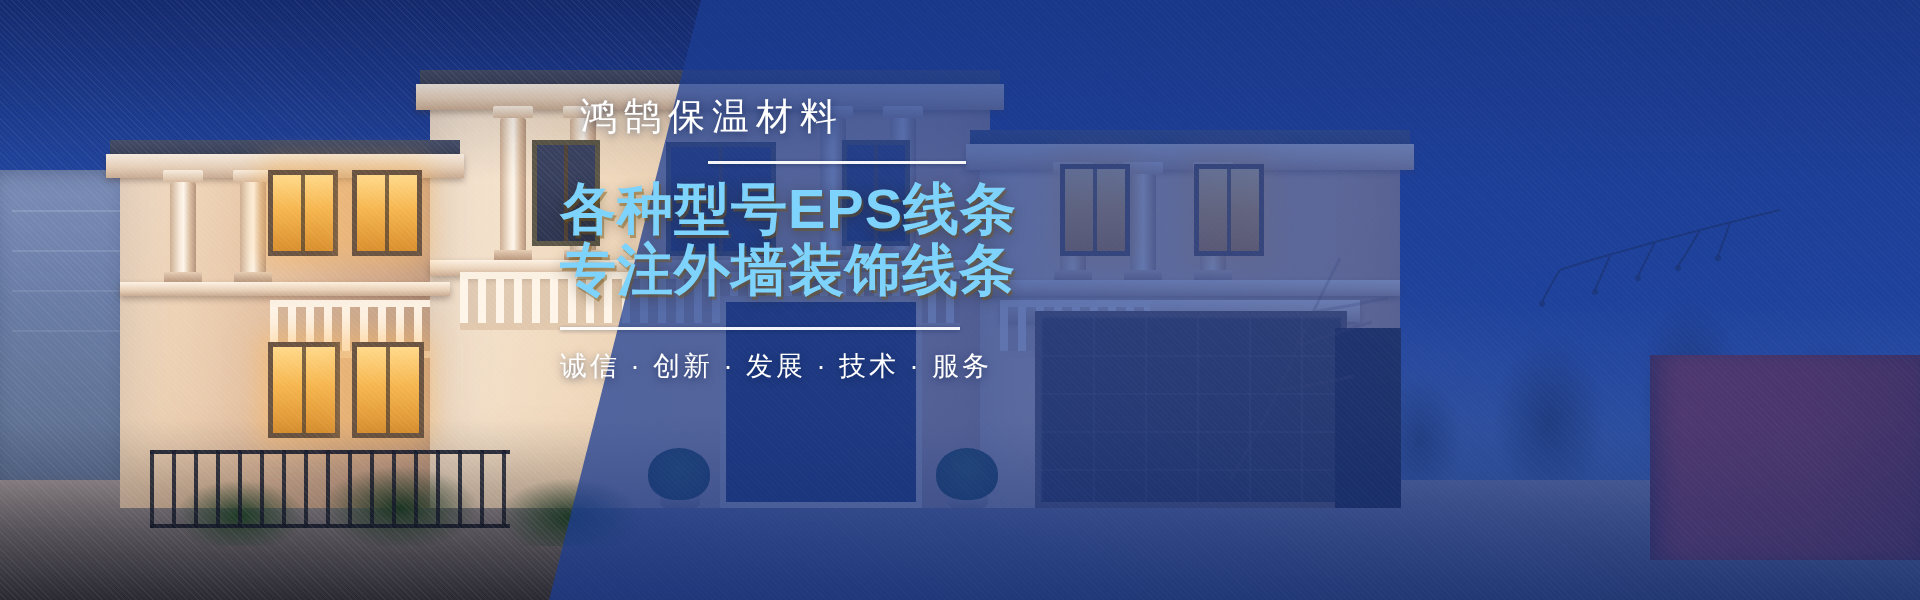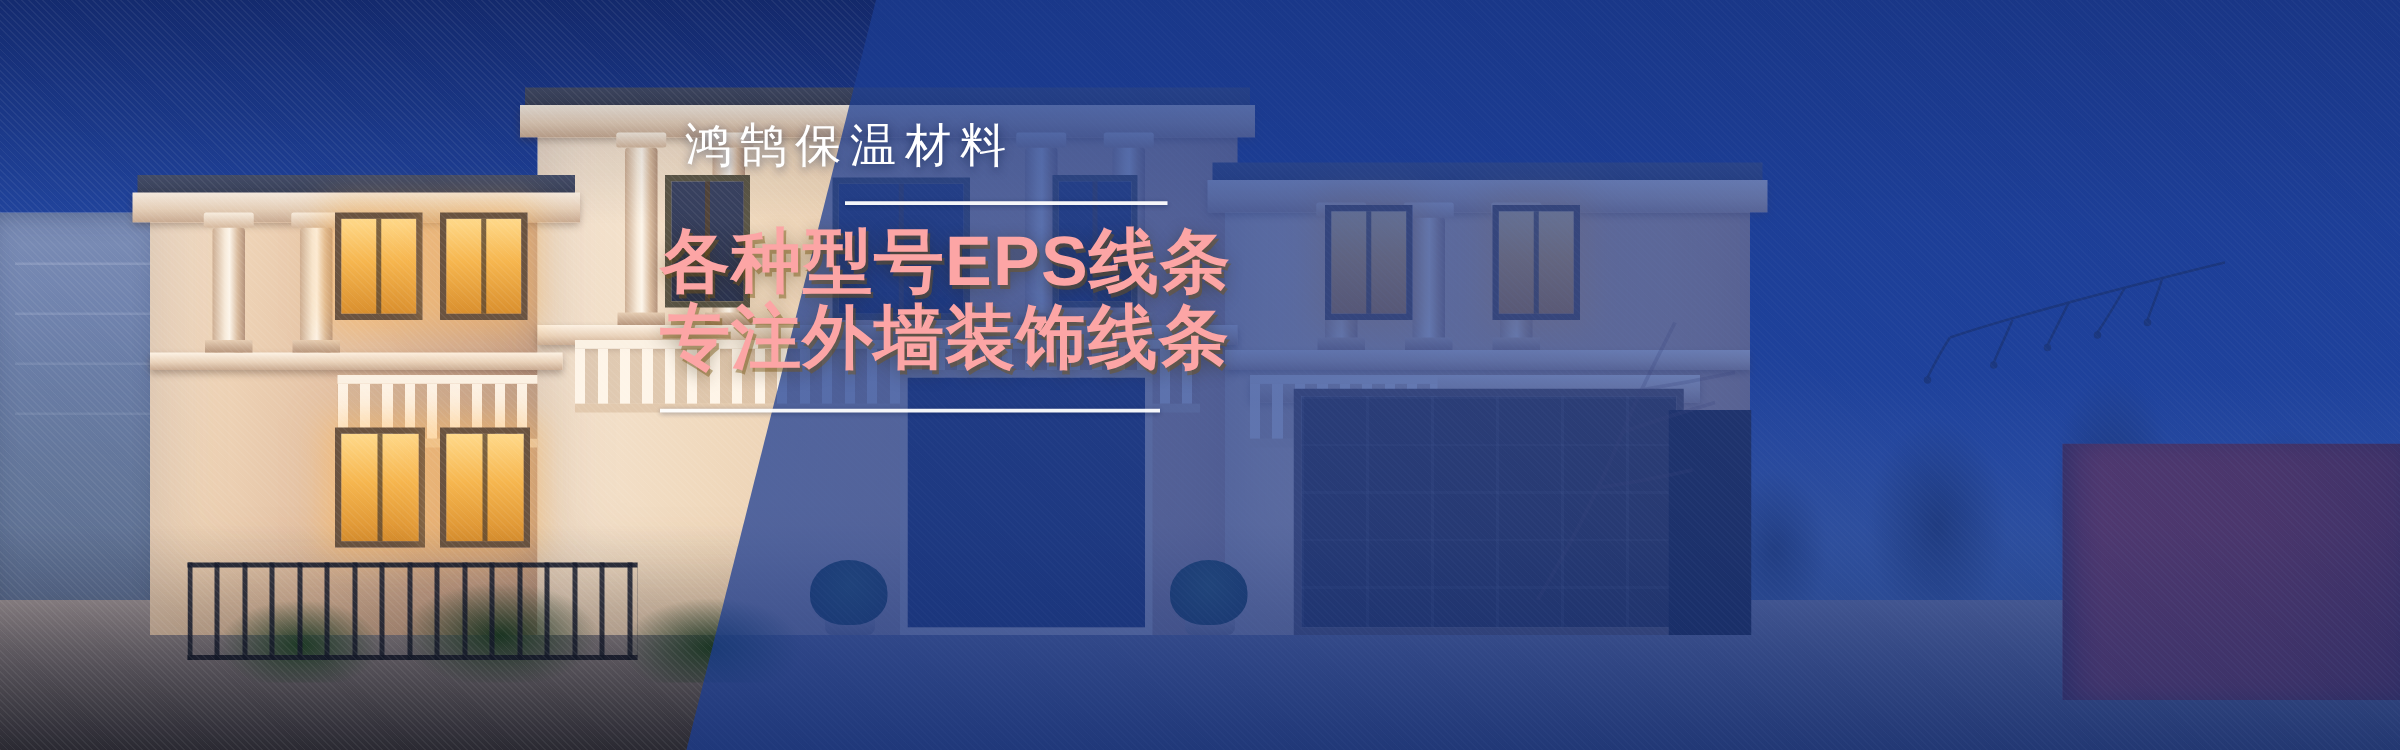--- a/index.html
+++ b/index.html
@@ -226,21 +226,21 @@
   .overlay-edge {
     position: absolute; inset: 0;
     background: linear-gradient(100deg, rgba(255,255,255,.16) 0%, rgba(255,255,255,0) 3%);
     clip-path: polygon(36.5% 0, 39% 0, 31% 100%, 28.6% 100%);
     pointer-events: none;
   }
 
   
   .text-block {
     position: absolute;
-    left: 528px;
+    left: 560px;
     top: 96px;
     width: 640px;
     z-index: 6;
   }
 
   .brand {
     font-size: 37px;
     line-height: 1.15;
     color: #ffffff;
     letter-spacing: 7px;
@@ -255,21 +255,21 @@
     opacity: .95;
     margin: 22px 0 14px 148px;
     width: 258px;
     box-shadow: 0 1px 4px rgba(0,20,60,.35);
   }
 
   .headline {
     font-size: 56px;
     line-height: 1.10;
     font-weight: 700;
-    color: #fca5a5;
+    color: #7dd3fc;
     letter-spacing: 1px;
     text-shadow:
       2px 3px 0 rgba(120,86,20,.45),
       0 4px 14px rgba(40,30,0,.40);
     white-space: nowrap;
   }
   .headline-2 { margin-top: 0; }
 
   .rule-2 {
     height: 3px;
@@ -422,15 +422,16 @@
     <div class="brand">鸿鹄保温材料</div>
 
     <div class="rule"></div>
 
     <div class="headline headline-1">各种型号EPS线条</div>
 
     <div class="headline headline-2">专注外墙装饰线条</div>
 
     <div class="rule-2"></div>
 
+    <div class="tagline">诚信 · 创新 · 发展 · 技术 · 服务</div>
   </div>
 
 </div>
 
 </body></html>

